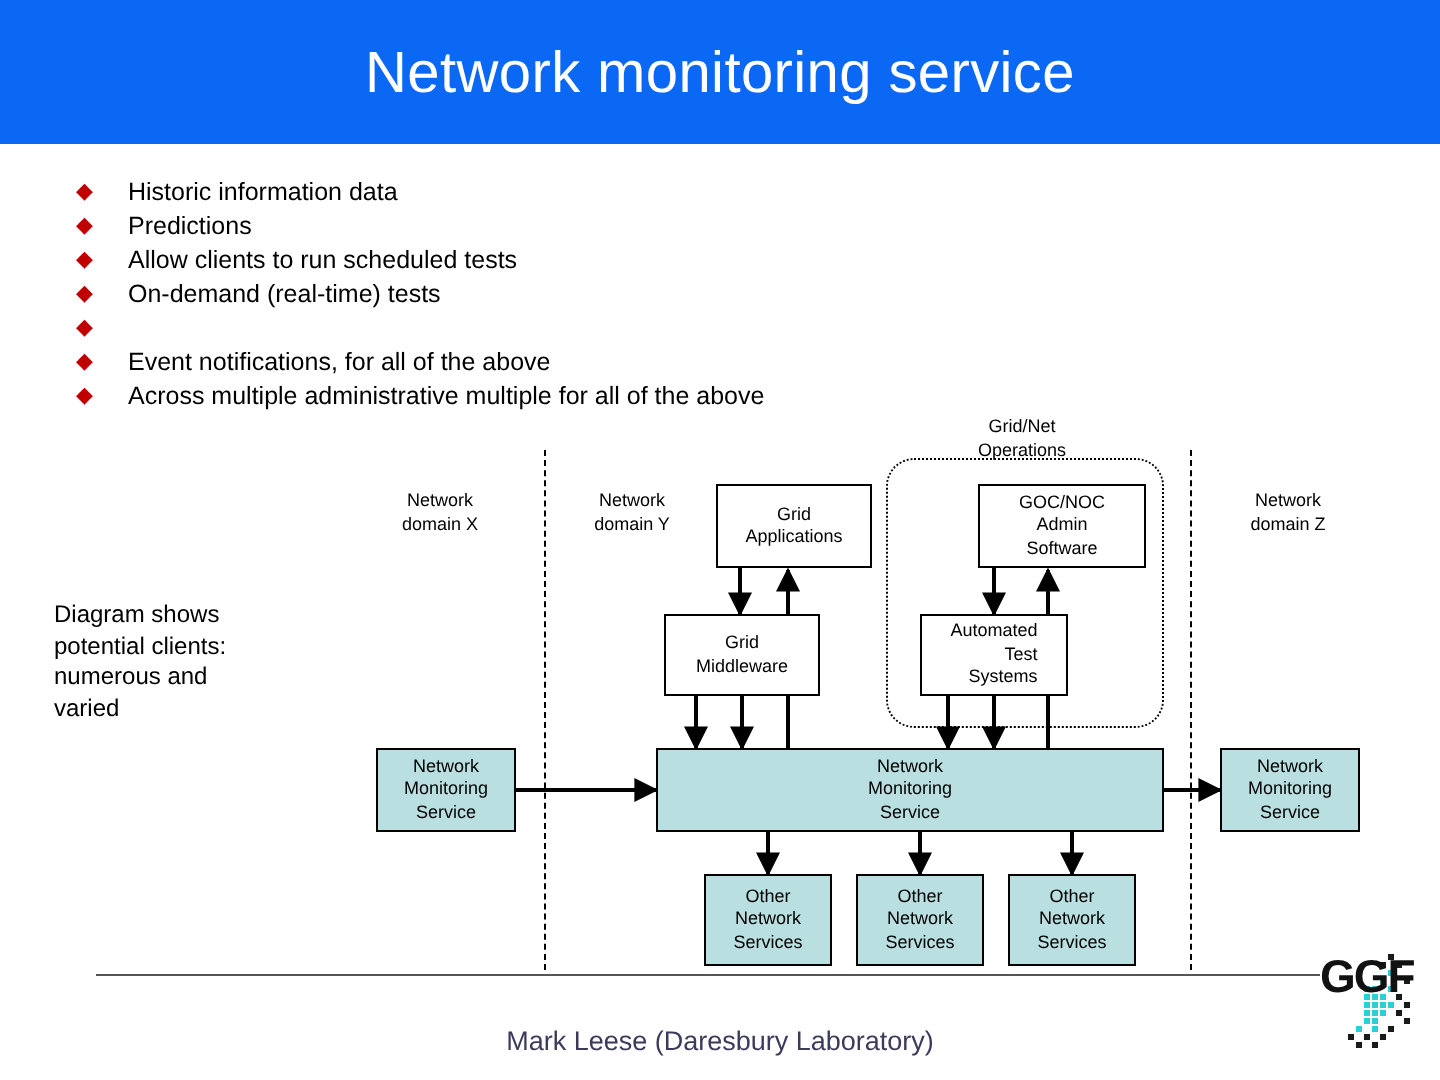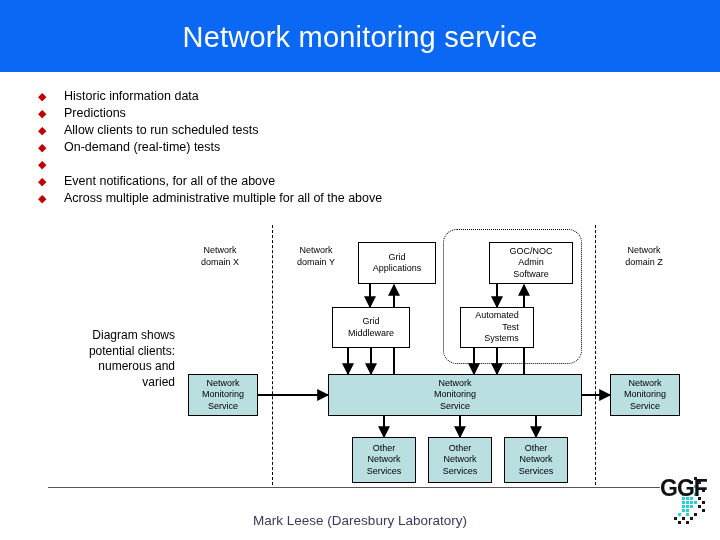--- a/index.html
+++ b/index.html
@@ -72,23 +72,22 @@
     line-height:11.5px;
     color:#000000;
     text-align:center;
     white-space:pre-line;
   }
   .caption{
     position:absolute;
     font-size:12px;
     line-height:15.5px;
     color:#000000;
-    text-align:right;
+    text-align:left;
     white-space:pre-line;
-    margin-top:28px;
   }
   .vdash{
     position:absolute;
     width:0;
     border-left:1px dashed #000000;
   }
   .dotted-zone{
     position:absolute;
     border:1px dotted #000000;
     border-radius:14px;
@@ -163,20 +162,22 @@
     <div class="bullet-row">
       <span class="bullet-mark">◆</span>
       <span class="bullet-text">Across multiple administrative multiple for all of the above</span>
     </div>
   </div>
 
   <div class="vdash" style="left:272px;top:225px;height:260px;"></div>
   <div class="vdash" style="left:595px;top:225px;height:260px;"></div>
 
   <div class="dotted-zone" style="left:443px;top:229px;width:137px;height:133px;"></div>
+  <div class="plain-label" style="left:461px;top:208px;width:100px;">Grid/Net
+Operations</div>
 
   <div class="plain-label" style="left:180px;top:245px;width:80px;">Network
 domain X</div>
   <div class="plain-label" style="left:280px;top:245px;width:72px;">Network
 domain Y</div>
   <div class="plain-label" style="left:605px;top:245px;width:78px;">Network
 domain Z</div>
 
   <div class="caption" style="left:27px;top:300px;width:148px;">Diagram shows
 potential clients:

